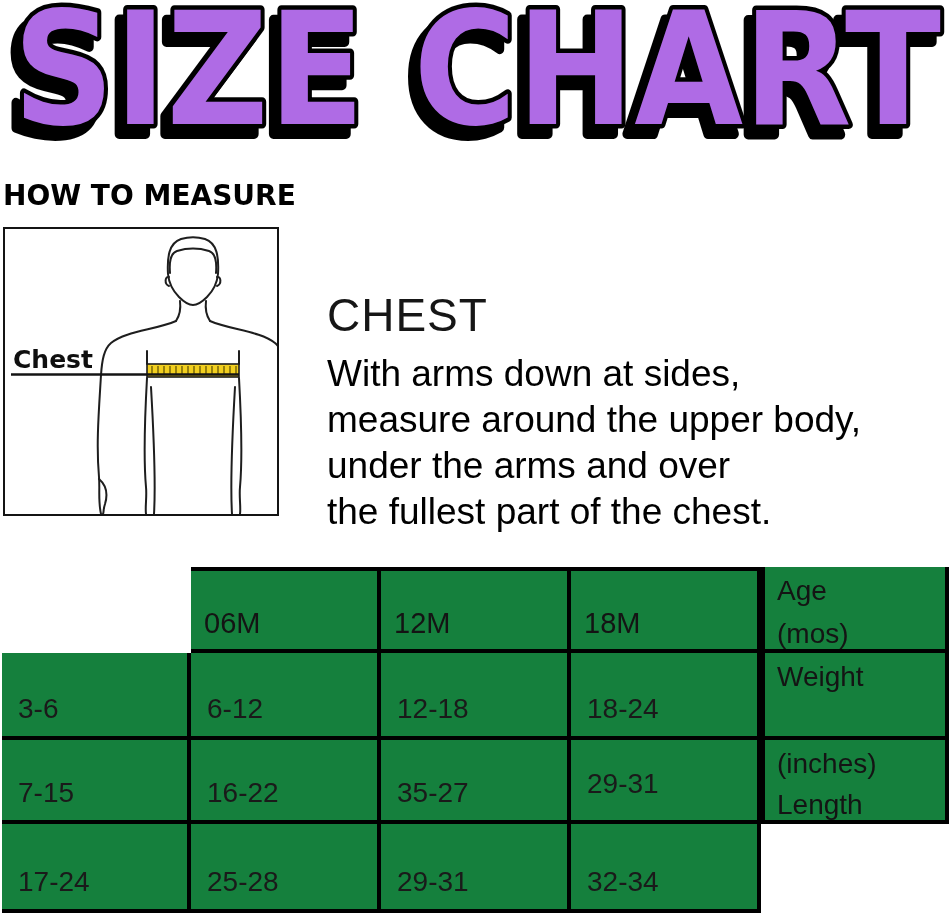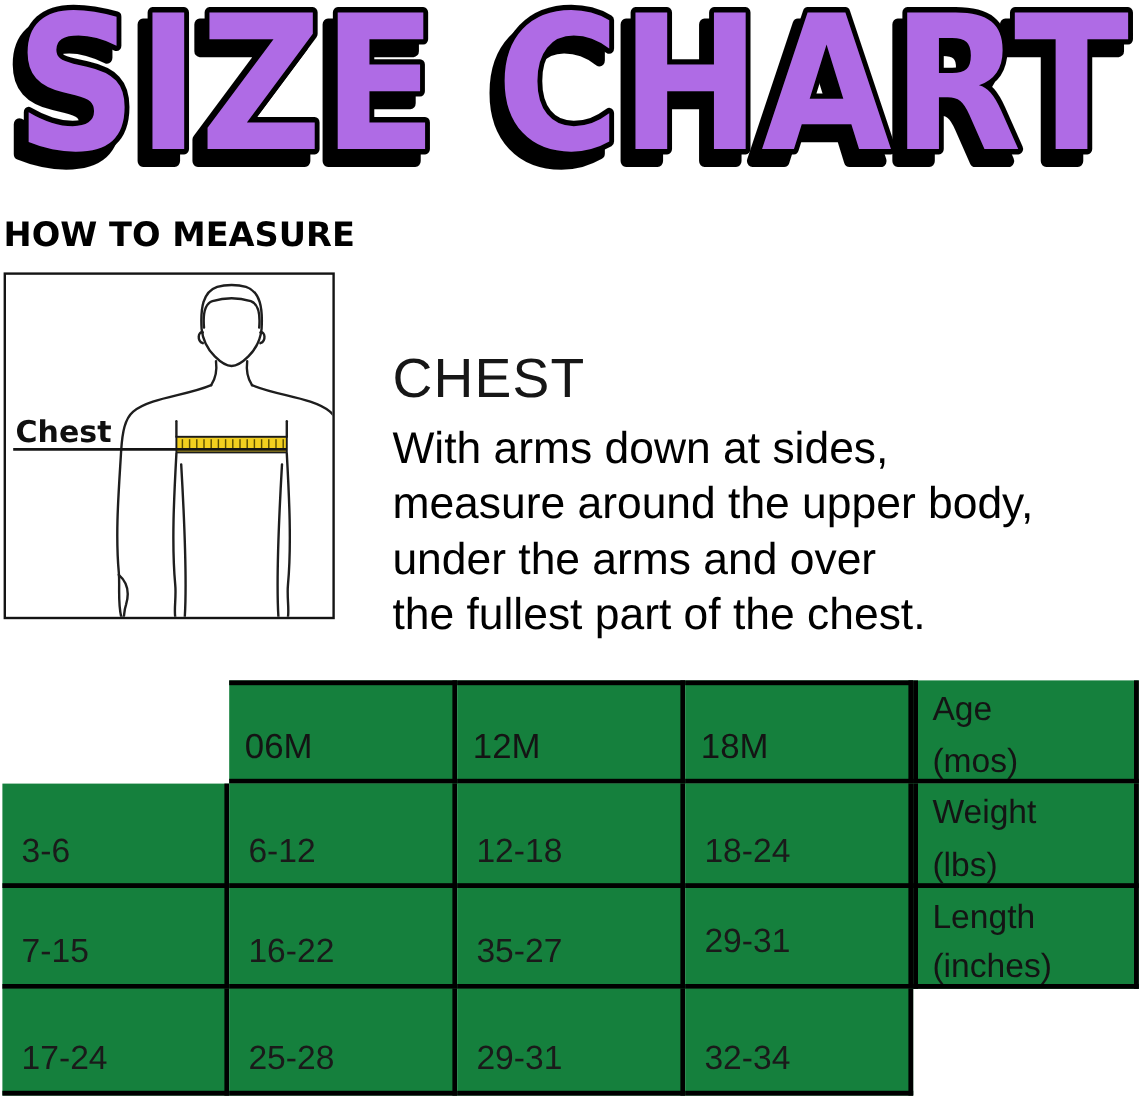--- a/index.html
+++ b/index.html
@@ -115,28 +115,27 @@
     <span>Age</span>
     <span>(mos)</span>
   </div>
   <div class="cell val">3-6</div>
   <div class="cell val">6-12</div>
   <div class="cell val">12-18</div>
   <div class="cell val">18-24</div>
 
   <div class="cell leftb lbl">
     <span>Weight</span>
-    <span>(lbs)</span>
   </div>
   <div class="cell val">7-15</div>
   <div class="cell val">16-22</div>
   <div class="cell val">35-27</div>
   <div class="cell val raise">29-31</div>
 
   <div class="cell leftb lbl">
+    <span>(inches)</span>
     <span>Length</span>
-    <span>(inches)</span>
   </div>
   <div class="cell val">17-24</div>
   <div class="cell val">25-28</div>
   <div class="cell val">29-31</div>
   <div class="cell val">32-34</div>
 </div>
 
 </body></html>

